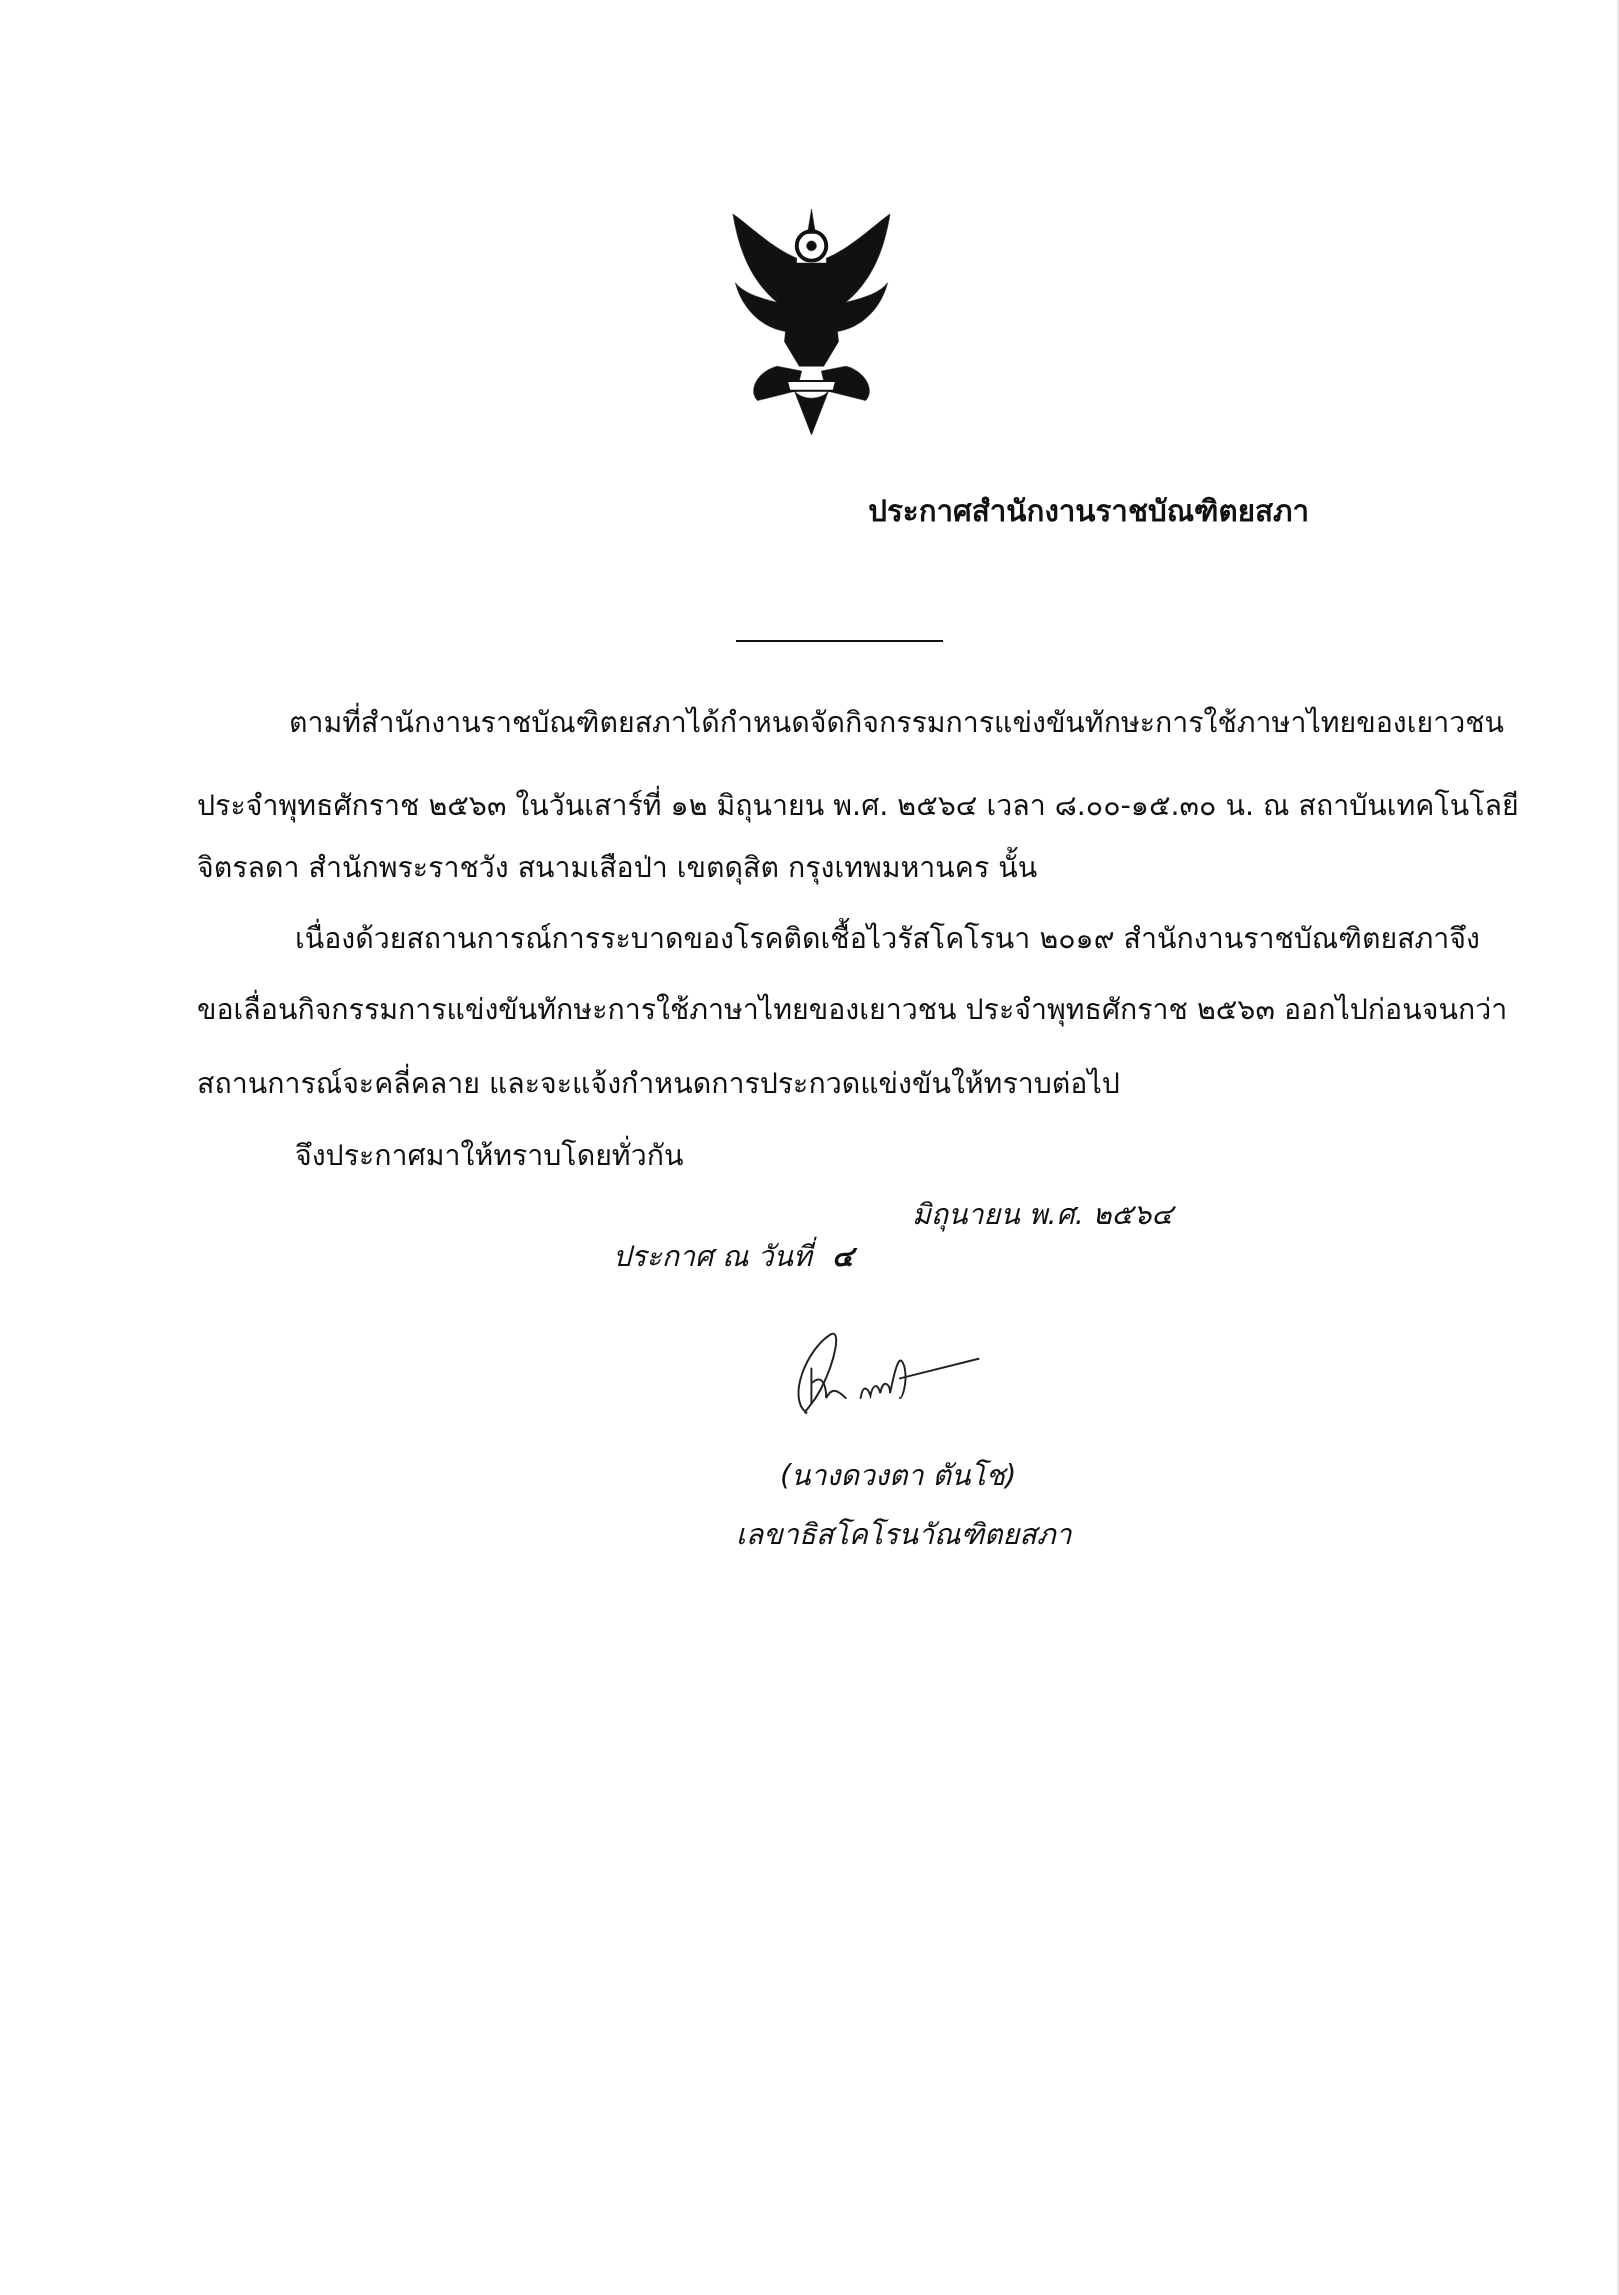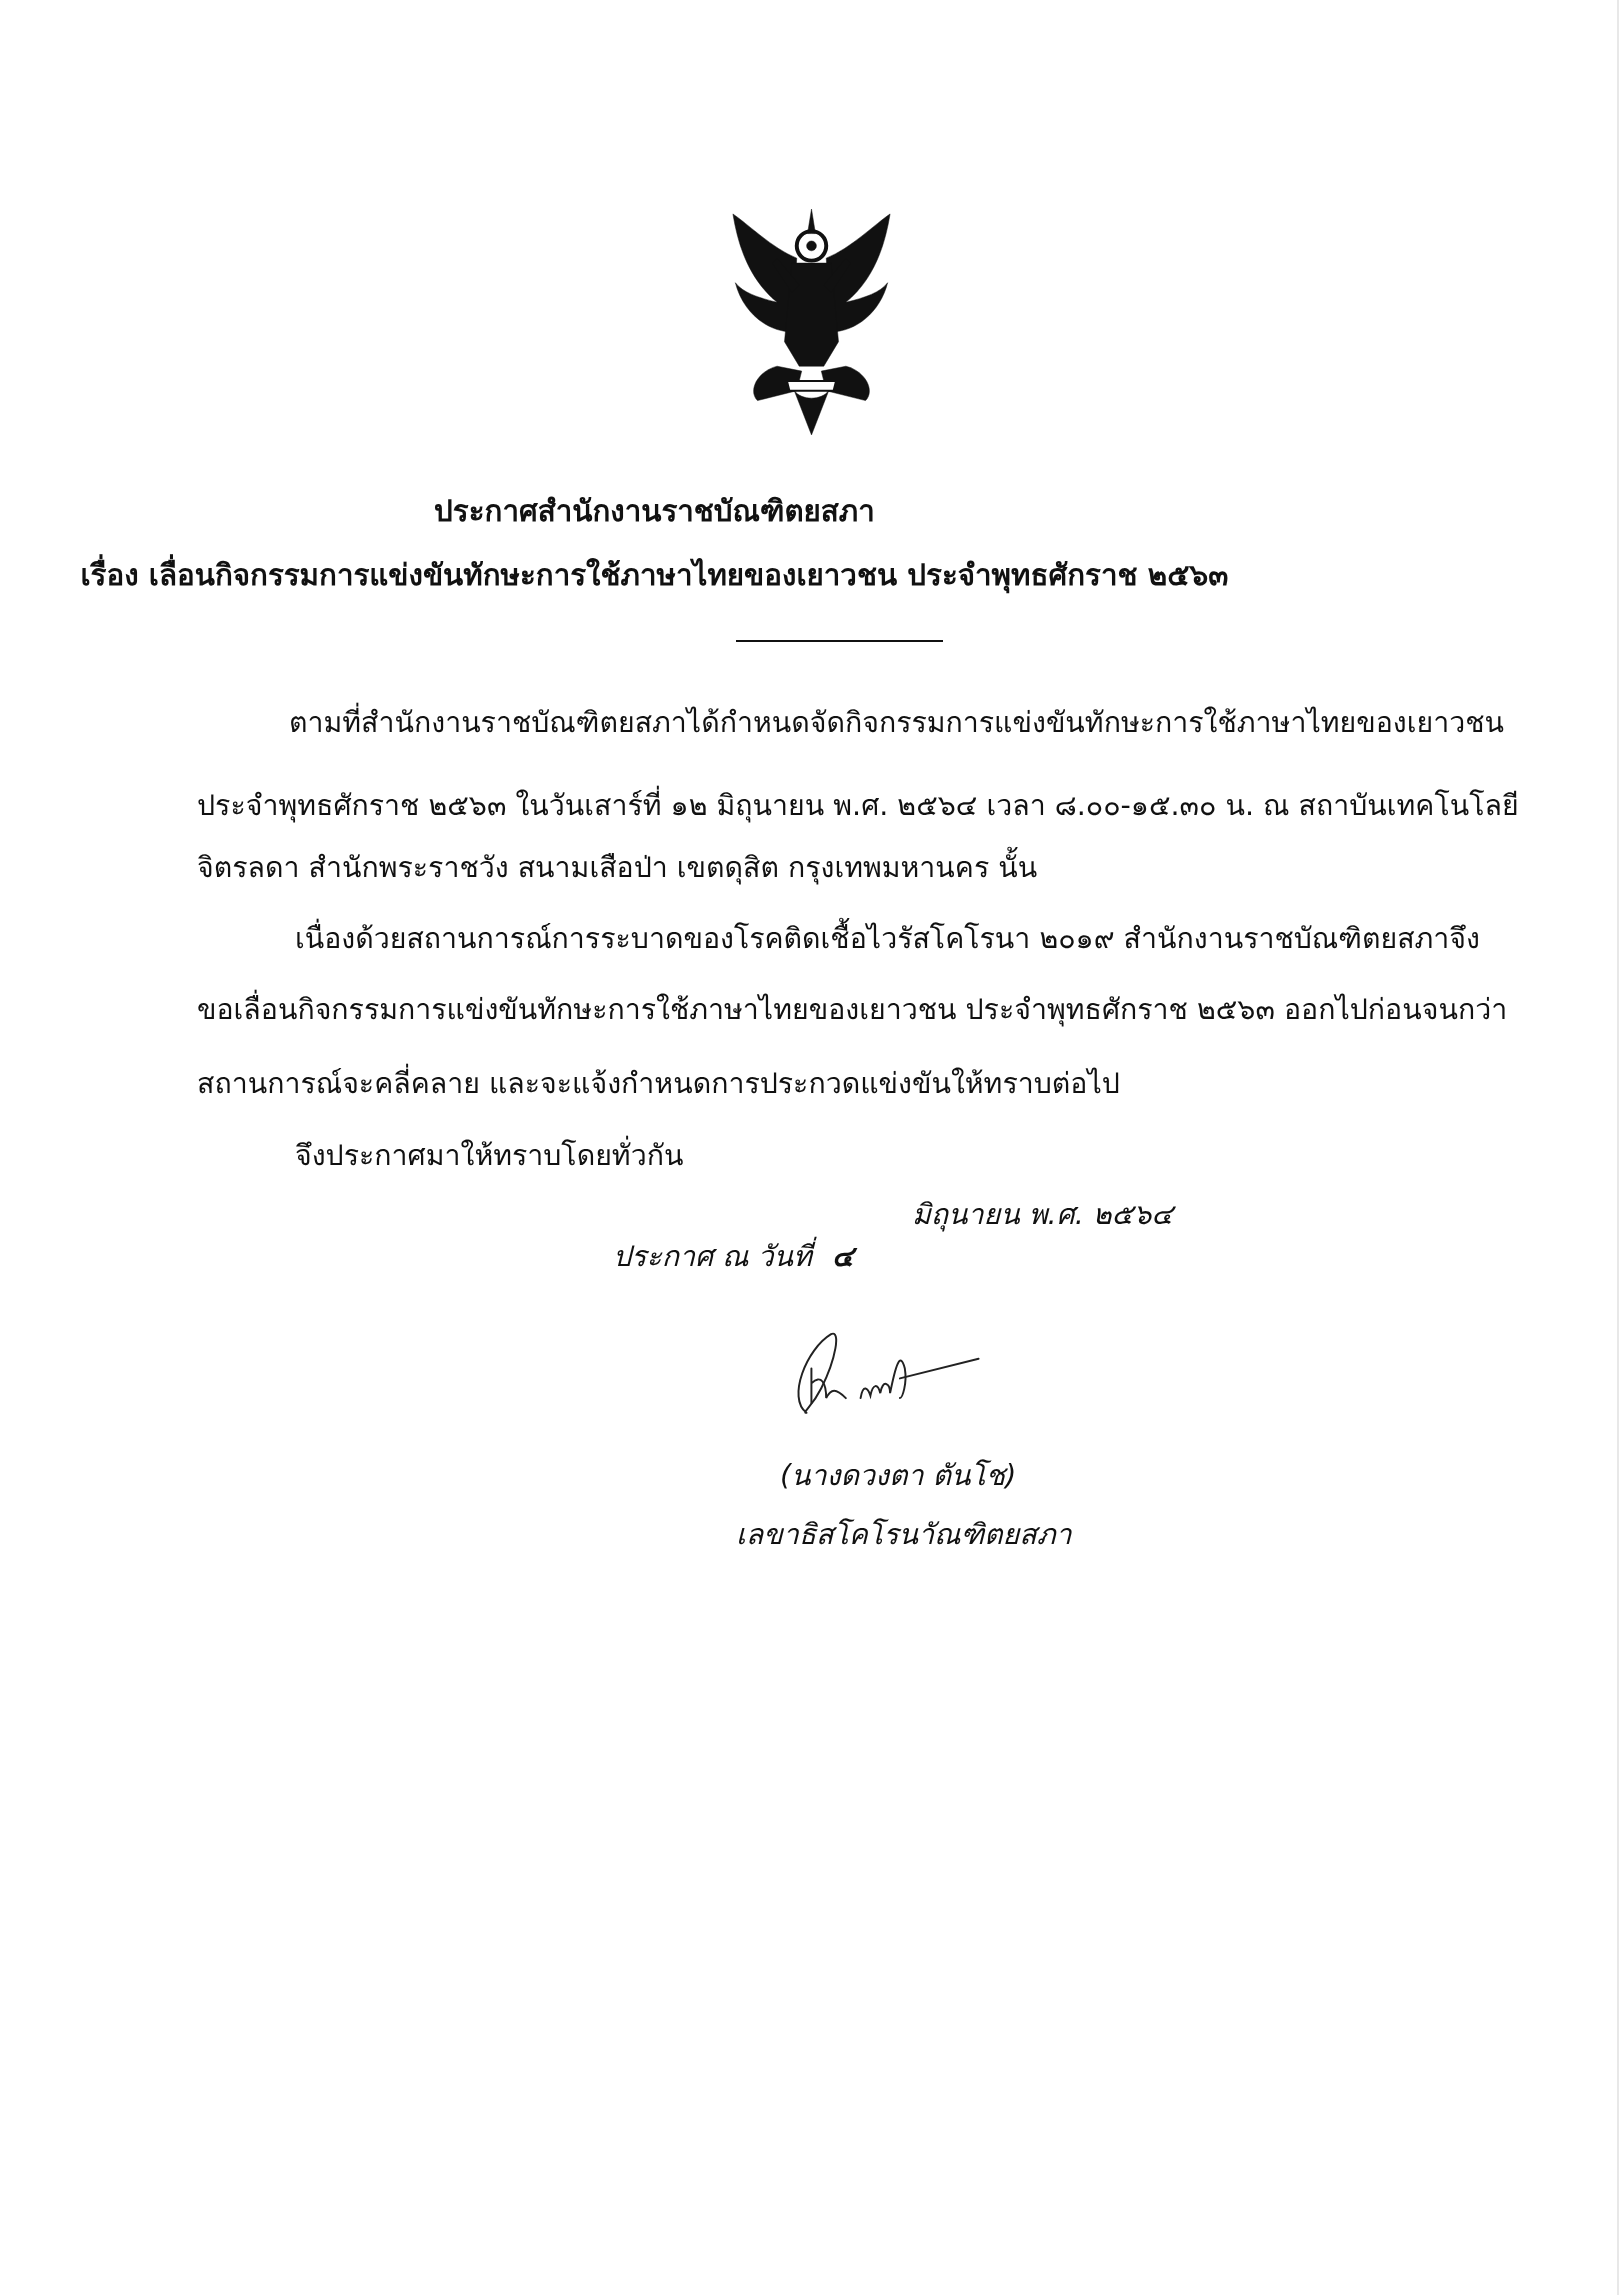--- a/index.html
+++ b/index.html
@@ -5,21 +5,21 @@
   html, body { margin: 0; padding: 0; background: #ffffff; }
   body {
     width: 1620px; height: 2295px; position: relative; overflow: hidden;
     font-family: "DejaVu Sans", "Liberation Sans", sans-serif;
     color: #111111;
   }
   .page { position: absolute; inset: 0; background: #fff; }
   .edge { position: absolute; right: 0; top: 0; width: 3px; height: 100%; background: #e8e8e8; }
   .garuda { position: absolute; left: 728px; top: 204px; width: 167px; height: 236px; }
   .title {
-    position: absolute; left: 0; width: 1309px; text-align: center;
+    position: absolute; left: 0; width: 1309px; text-align: right;
     font-weight: bold; font-size: 29.5px; line-height: 39px;
   }
   .t1 { top: 492px; }
   .t2 { top: 556px; }
   .rule { position: absolute; left: 736px; top: 640px; width: 207px; height: 1.5px; background: #111; }
   .para { position: absolute; left: 197px; width: 1279px; font-size: 28.5px; line-height: 1; }
   .line { position: absolute; white-space: nowrap; }
   .sig-block { position: absolute; left: 0; width: 1620px; font-size: 28.5px; }
   .center { position: absolute; white-space: nowrap; font-style: italic; }
   .sig { position: absolute; left: 777px; top: 1329px; width: 236px; height: 89px; }
@@ -48,21 +48,20 @@
 
       <path d="M100 330 C 60 340, 40 380, 60 400 L140 380 L150 340 Z"></path>
       <path d="M240 330 C 280 340, 300 380, 280 400 L200 380 L190 340 Z"></path>
 
       <path d="M135 380 L170 470 L205 380 C 190 400, 150 400, 135 380 Z"></path>
       <path d="M120 360 L220 360 L215 380 L125 380 Z" fill="#fff" stroke-width="4"></path>
     </g>
   </svg>
 
   <div class="title t1">ประกาศสำนักงานราชบัณฑิตยสภา</div>
-  <div class="title t2">เรื่อง เลื่อนกิจกรรมการแข่งขันทักษะการใช้ภาษาไทยของเยาวชน ประจำพุทธศักราช ๒๕๖๓</div>
   <div class="rule"></div>
 
   <div class="para">
     <div class="line" style="left:92px; top:709px;">ตามที่สำนักงานราชบัณฑิตยสภาได้กำหนดจัดกิจกรรมการแข่งขันทักษะการใช้ภาษาไทยของเยาวชน</div>
     <div class="line" style="left:0px; top:792px;">ประจำพุทธศักราช ๒๕๖๓ ในวันเสาร์ที่ ๑๒ มิถุนายน พ.ศ. ๒๕๖๔ เวลา ๘.๐๐-๑๕.๓๐ น. ณ สถาบันเทคโนโลยี</div>
     <div class="line" style="left:0px; top:854px;">จิตรลดา สำนักพระราชวัง สนามเสือป่า เขตดุสิต กรุงเทพมหานคร นั้น</div>
   </div>
 
   <div class="para">
     <div class="line" style="left:98px; top:925px;">เนื่องด้วยสถานการณ์การระบาดของโรคติดเชื้อไวรัสโคโรนา ๒๐๑๙ สำนักงานราชบัณฑิตยสภาจึง</div>

